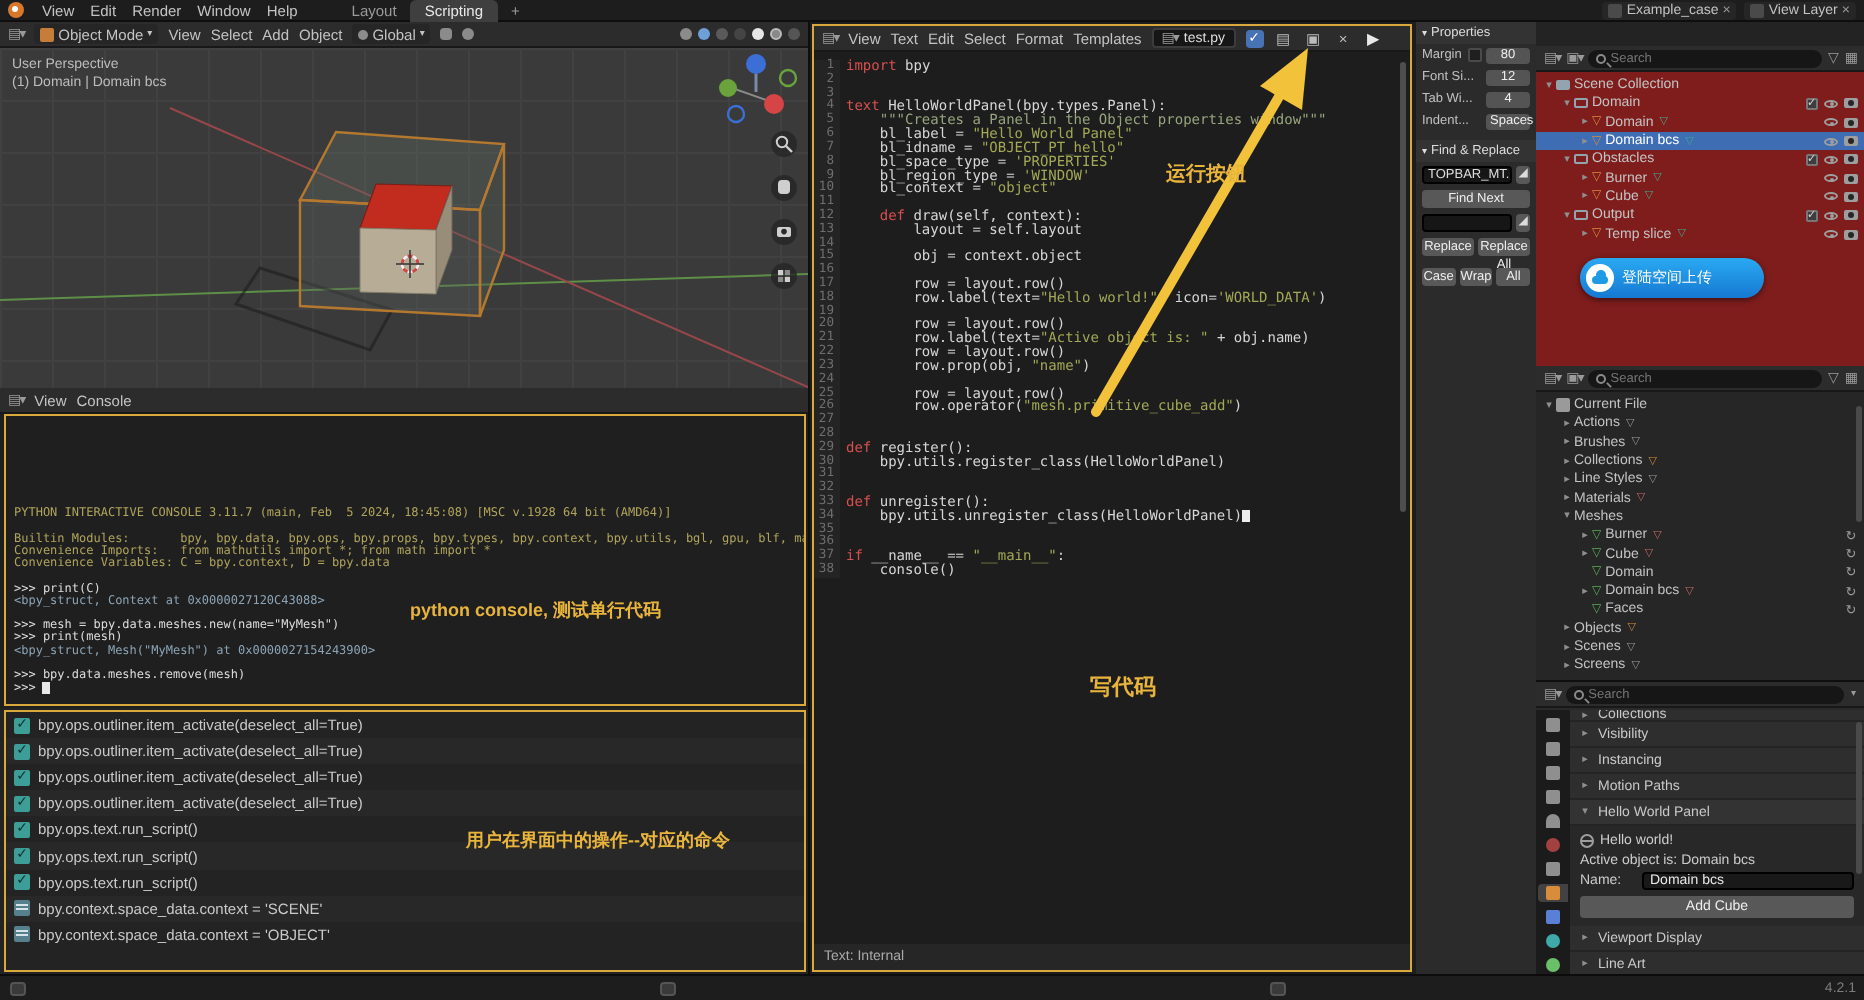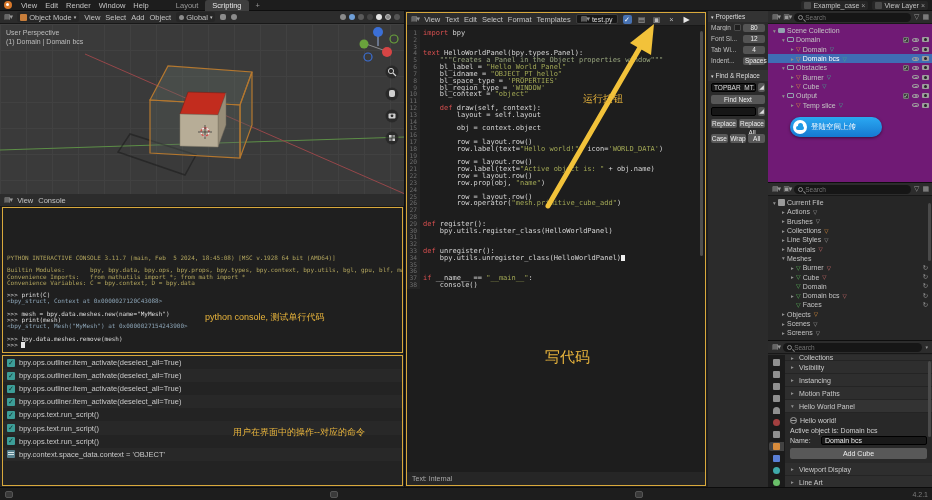--- a/index.html
+++ b/index.html
@@ -98,21 +98,21 @@
   .sp-row { display:flex; align-items:center; gap:2px; padding:1.5px 3px; }
   .sp-lab { flex:1 1 auto; overflow:hidden; white-space:nowrap; }
   .sp-val { background:#545454; border-radius:2px; min-width:22px; text-align:center; color:#eee; padding:0 2px; height:8px; line-height:8px; }
   .sp-chk { width:7px; height:7px; background:#1f1f1f; border:1px solid #4a4a4a; border-radius:1px; }
   .sp-input { background:#161616; border:1px solid #000; border-radius:2px; height:9px; line-height:9px;
               color:#ddd; flex:1; padding:0 2px; overflow:hidden; white-space:nowrap; display:flex; align-items:center; }
   .sp-btn { background:#585858; border-radius:2px; text-align:center; color:#eee; height:9px; line-height:9px; flex:1; }
   .eyedrop { width:7px; height:9px; background:#585858; border-radius:2px; color:#ddd; font-size:6px; text-align:center; line-height:9px; flex:none; }
 
   
-  #outliner1 { position:absolute; left:0; top:0; width:164px; height:172px; background:#701a75; border-bottom:1px solid #0e0e0e; }
+  #outliner1 { position:absolute; left:0; top:12px; width:164px; height:172px; background:#7f1d1d; border-bottom:1px solid #0e0e0e; }
   #outliner2 { position:absolute; left:0; top:172px; width:164px; height:158px; background:#262626; border-bottom:1px solid #0e0e0e; }
   #propsed   { position:absolute; left:0; top:330px; width:164px; height:146px; background:#2a2a2a; }
   .searchbox { display:flex; align-items:center; gap:2px; background:#161616; border-radius:6px; height:9px; padding:0 4px; flex:1; }
   .searchbox input { background:transparent; border:0; outline:0; color:#bbb; font-size:6.5px; width:100%; font-family:inherit; }
   .mag { width:5px; height:5px; border:1px solid #8a8a8a; border-radius:50%; position:relative; flex:none; }
   .mag::after { content:""; position:absolute; left:4px; top:4px; width:3px; height:1px; background:#8a8a8a; transform:rotate(45deg); }
   .funnel { color:#9a9a9a; font-size:7px; }
 
   .ol-row { height:9.3px; display:flex; align-items:center; font-size:7px; color:#c3c3c3; padding-right:2px; }
   .ol-row.selected { background:#3f6db4; color:#fff; }
@@ -171,21 +171,21 @@
                   color:#e8e8e8; font-size:7px; padding:0 3px; font-family:inherit; outline:0; }
   .p-btn { display:block; width:100%; background:#585858; border-radius:2px; height:11px; line-height:11px;
            text-align:center; color:#eee; margin-top:3px; font-size:7px; }
 
   
   .st-ic { position:absolute; top:3px; width:8px; height:7px; background:#3a3a3a; border:1px solid #555; border-radius:2px; }
   #st-version { position:absolute; right:4px; top:0; font-size:7px; color:#7c7c7c; line-height:13px; }
 
   
   #arrow-svg { position:absolute; left:0; top:0; width:932px; height:500px; pointer-events:none; z-index:40; }
-  .annot { position:absolute; color:#e8b43c; font-weight:normal; z-index:41; pointer-events:none; white-space:nowrap;margin-top:12px; }
+  .annot { position:absolute; color:#e8b43c; font-weight:bold; z-index:41; pointer-events:none; white-space:nowrap; }
   #watermark { position:absolute; left:556px; top:446px; font-size:27px; color:rgba(250,250,250,.95);
                z-index:50; pointer-events:none; letter-spacing:1px; text-shadow:0 1px 2px rgba(0,0,0,.35); }
 </style>
 </head>
 <body>
 
 <div id="app">
 
   <div id="topbar">
     <span class="blogo"></span>
@@ -320,20 +320,21 @@
 
   <div id="infoed">
     <div id="info-body">
         <div class="info-row"><span class="i-opcheck">✓</span><span>bpy.ops.outliner.item_activate(deselect_all=True)</span></div>
         <div class="info-row"><span class="i-opcheck">✓</span><span>bpy.ops.outliner.item_activate(deselect_all=True)</span></div>
         <div class="info-row"><span class="i-opcheck">✓</span><span>bpy.ops.outliner.item_activate(deselect_all=True)</span></div>
         <div class="info-row"><span class="i-opcheck">✓</span><span>bpy.ops.outliner.item_activate(deselect_all=True)</span></div>
         <div class="info-row"><span class="i-opcheck">✓</span><span>bpy.ops.text.run_script()</span></div>
         <div class="info-row"><span class="i-opcheck">✓</span><span>bpy.ops.text.run_script()</span></div>
         <div class="info-row"><span class="i-opcheck">✓</span><span>bpy.ops.text.run_script()</span></div>
+        <div class="info-row"><span class="i-propicon"></span><span>bpy.context.space_data.context = 'SCENE'</span></div>
         <div class="info-row"><span class="i-propicon"></span><span>bpy.context.space_data.context = 'OBJECT'</span></div>
       </div>
   </div>
 
   <div id="texted">
     <div id="te-main">
       <div class="ed-header">
         <span class="ed-icon">▤▾</span>
         <span id="te-menus" style="display: flex; gap: 5px;">
             <span class="hd-menu">View</span>
@@ -823,16 +824,16 @@
     <span class="st-ic" style="left:635px"></span>
     <span id="st-version">4.2.1</span>
   </div>
 
   <svg id="arrow-svg">
     <line x1="548" y1="206" x2="642" y2="44" stroke="#f2c23a" stroke-width="5" stroke-linecap="round"></line>
     <polygon points="654,24 630,43 651,55" fill="#f2c23a"></polygon>
   </svg>
   <div class="annot" style="left:583px;top:80px;font-size:10px">运行按钮</div>
   <div class="annot" style="left:205px;top:299px;font-size:9px">python console, 测试单行代码</div>
-  <div class="annot" style="left:545px;top:336px;font-size:15px">写代码</div>
+  <div class="annot" style="left:545px;top:336px;font-size:11px">写代码</div>
   <div class="annot" style="left:233px;top:414px;font-size:9px">用户在界面中的操作--对应的命令</div>
 
 </div>
 
 </body></html>

